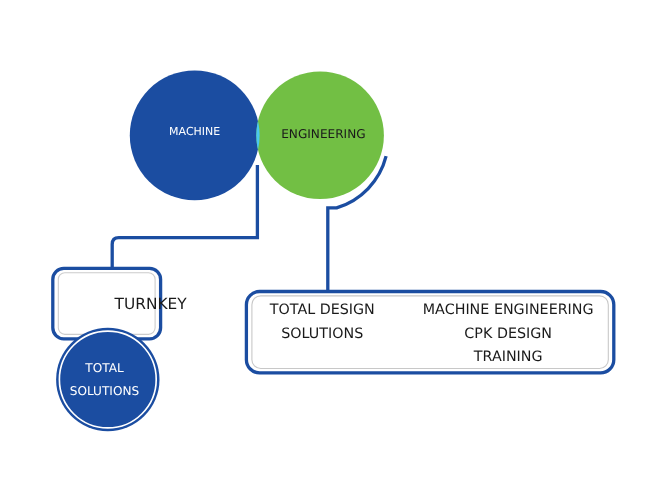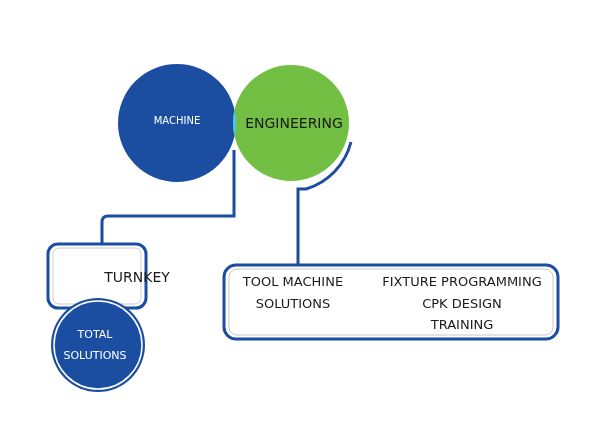--- a/index.html
+++ b/index.html
@@ -1,21 +1,21 @@
 <!DOCTYPE html>
 <html><head>
 <meta charset="utf-8">
 <style>
   html, body { margin: 0; padding: 0; background: #ffffff; }
   body { width: 600px; height: 447px; position: relative; overflow: hidden;
          font-family: "DejaVu Sans", sans-serif; }
   svg.diagram { position: absolute; left: 0; top: 0; }
   .lbl { position: absolute; text-align: center; white-space: nowrap; }
   .circle-text { color: #ffffff; font-size: 10px; }
-  .eng-text { color: #1a1a1a; font-size: 14px; }
+  .eng-text { color: #1a1a1a; font-size: 11px; }
   .box-text { color: #1a1a1a; font-size: 13px; }
   .turnkey-text { color: #1a1a1a; font-size: 14px; margin-left: 40px; }
   .total-text { color: #ffffff; font-size: 11px; line-height: 21px; }
 </style>
 </head>
 <body>
 
 <svg class="diagram" width="600" height="447" viewBox="0 0 600 447">
   <defs>
     <clipPath id="clipMachine">
@@ -45,20 +45,20 @@
 <div class="lbl eng-text" style="left:237px; top:115px; width:114px;">ENGINEERING</div>
 
 <div class="lbl turnkey-text" style="left:48px; top:269px; width:98px;">TURNKEY</div>
 
 <div class="lbl total-text" style="left:51px; top:324px; width:88px;">
   <div>TOTAL</div>
   <div>SOLUTIONS</div>
 </div>
 
 <div class="lbl box-text" style="left:230px; top:271px; width:126px; line-height:21.5px;">
-  <div>TOOL MACHINE</div>
+  <div>TOTAL DESIGN</div>
   <div>SOLUTIONS</div>
 </div>
 <div class="lbl box-text" style="left:370px; top:271px; width:184px; line-height:21.5px;">
-  <div>FIXTURE PROGRAMMING</div>
+  <div>MACHINE ENGINEERING</div>
   <div>CPK DESIGN</div>
   <div>TRAINING</div>
 </div>
 
 </body></html>

